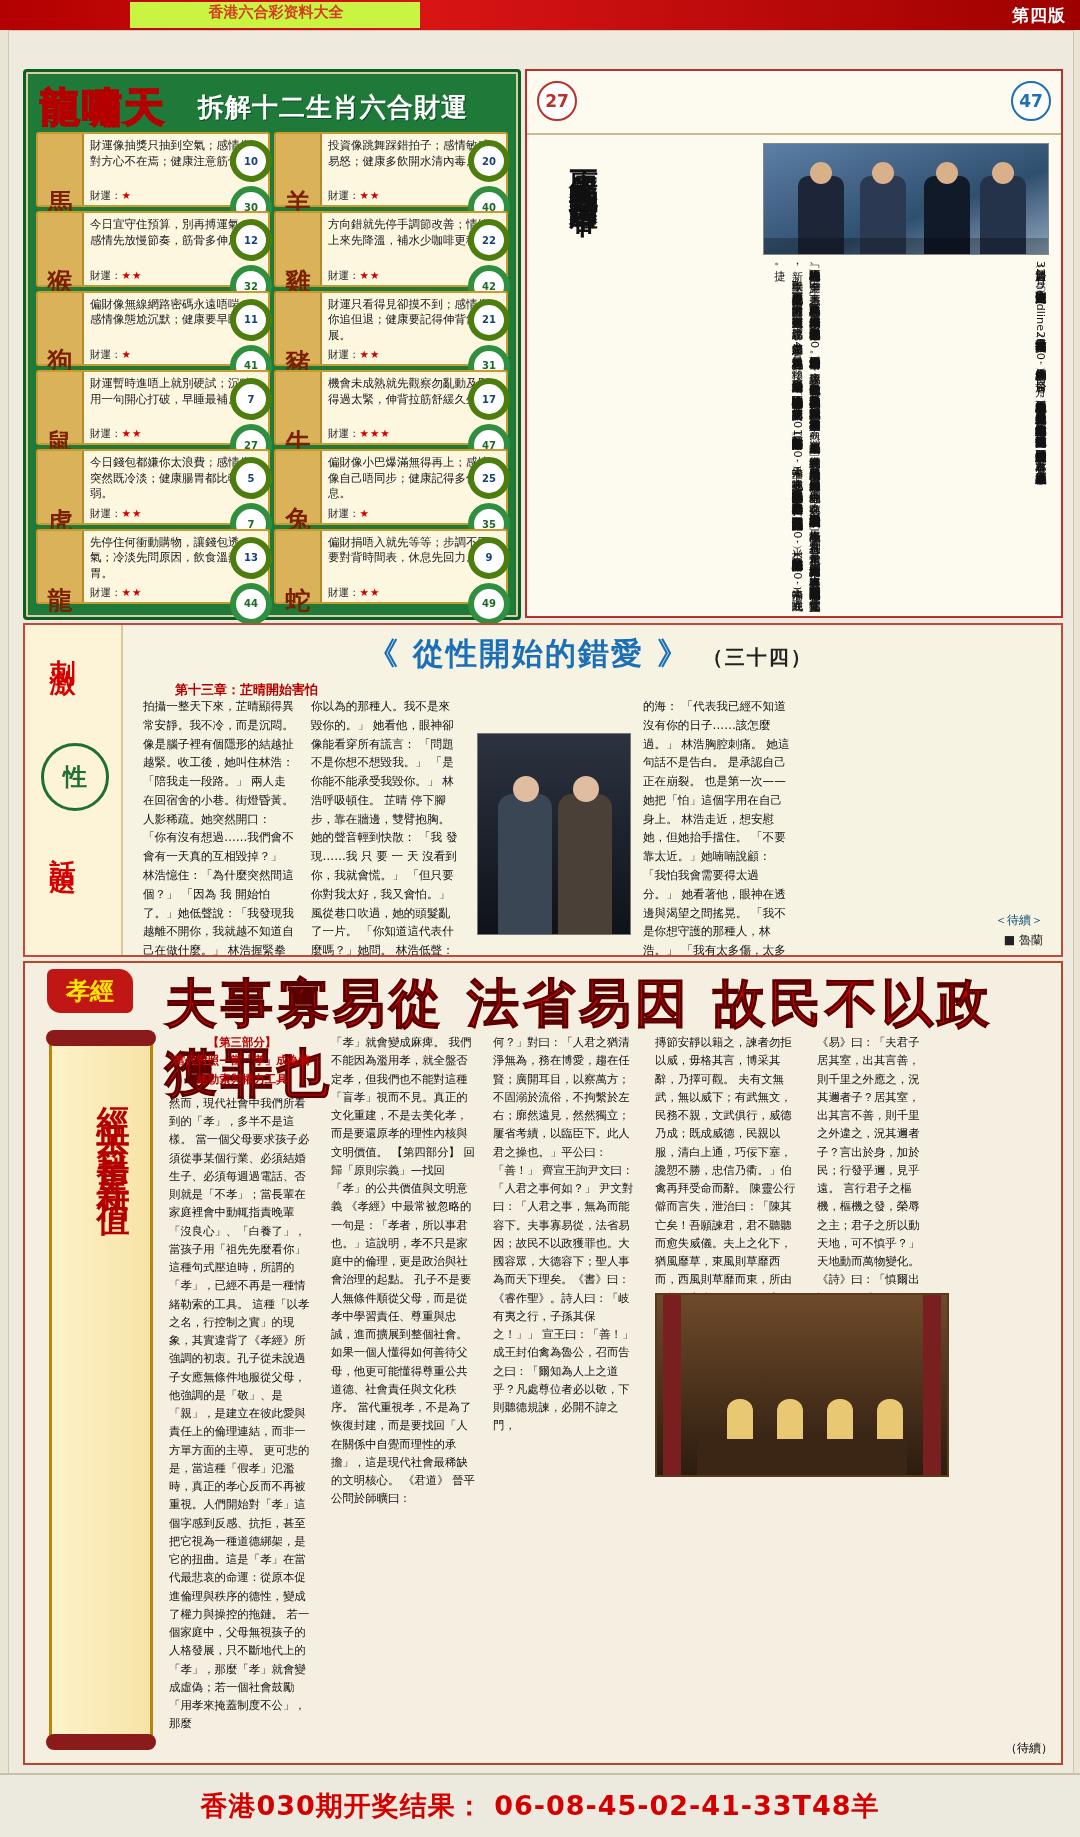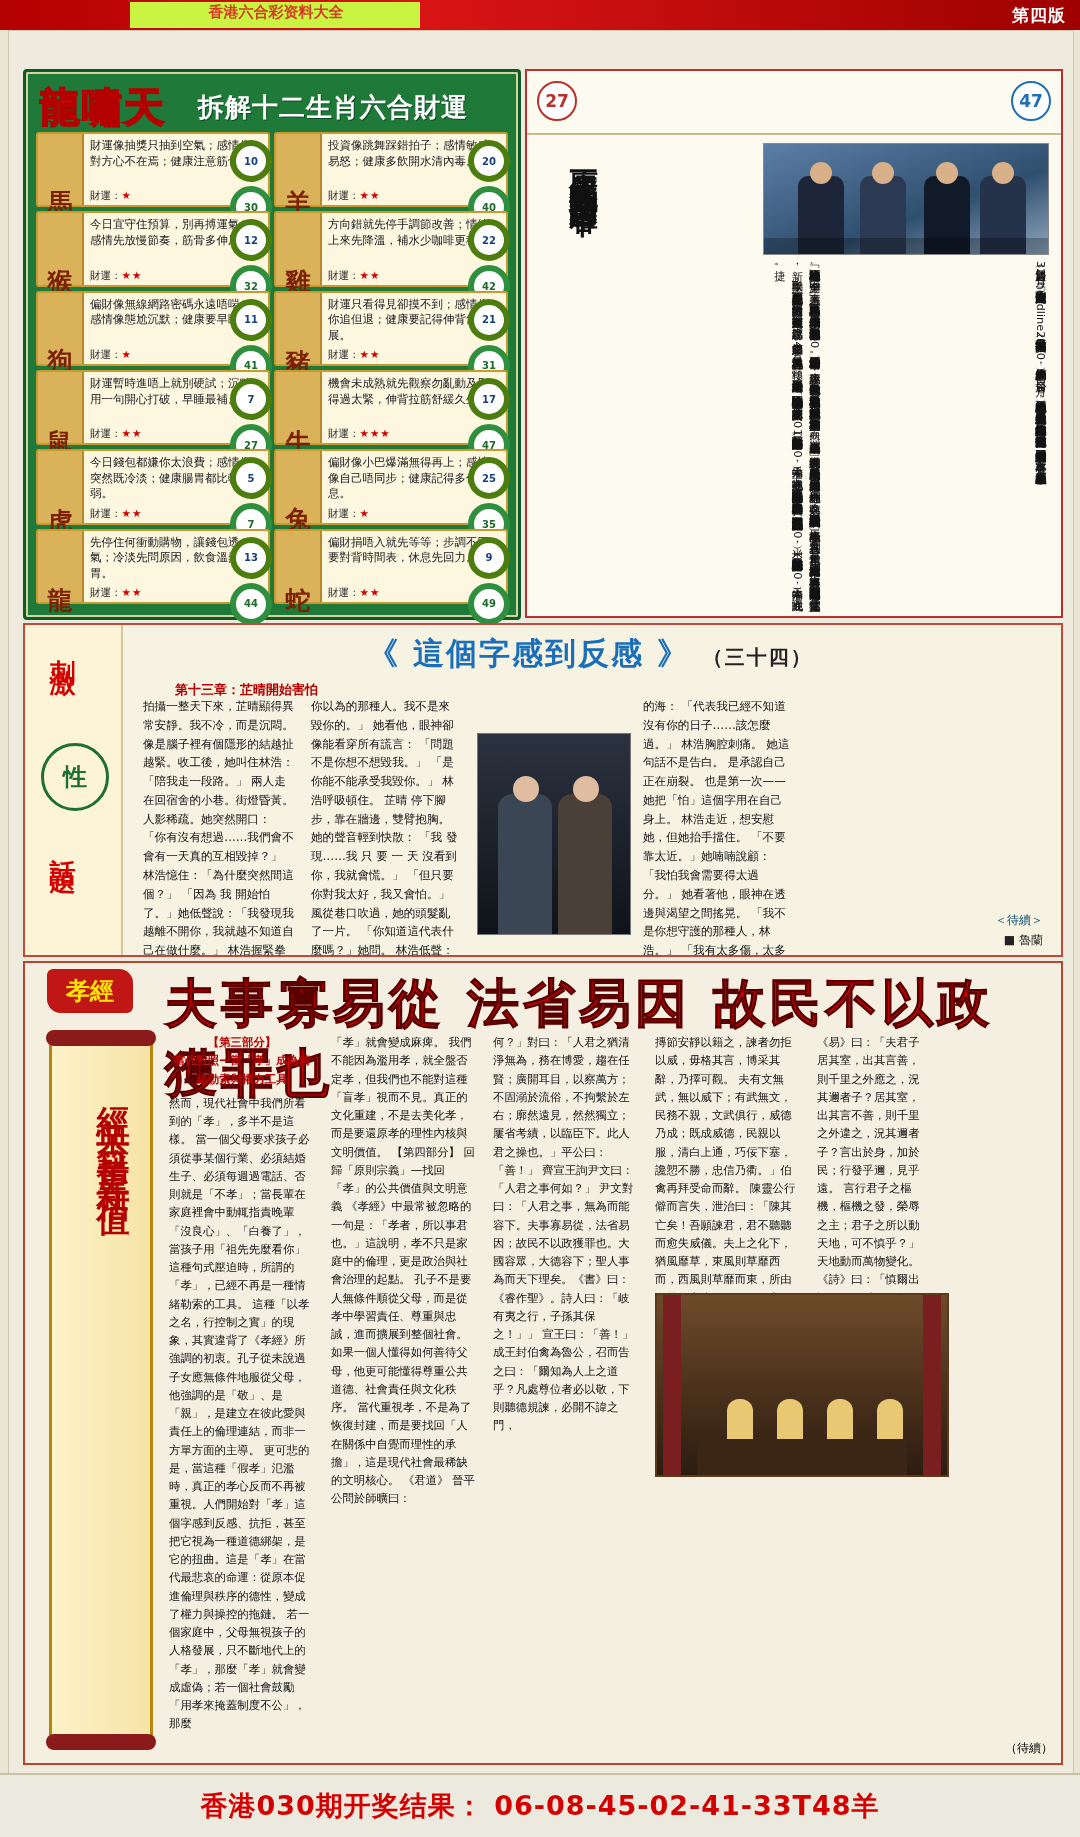--- a/index.html
+++ b/index.html
@@ -347,21 +347,21 @@
       <div class="article">經過今晚先後須「神駒馬鹽」、「穿甲金灣」、「大番薯」、「祥勝將軍」及「翠紅」五勝頭馬後，廖康銘在今季累積四十一場頭馬，比起今晚過「會心靈」在愛爾蘭錦標（1200米）中場添勝馬進腳的吉嘉枪夕萌場頭馬。 廖康銘說：「今晚的賽果也令我難以置信，無疑今次我有多匹參戰馬均具機會，但亦未能預計到可以如此一帆風順。賽前預料確實有望增添頭馬，然而，贏五場也屬喜出望外。」 「我在澳洲從練時，曾取得一日四場的單日最佳成績，但卻是同日在香港和一組場，分別在煙馬地中，在晚之前，我從未能在單一馬場的一次賽馬日中取得四場或以上頭馬的成績。」 「今晚能贏馬上場，實在別具意義，也是相當重要，因我們正全力維護方案枪，經過今次賽事之後，我與他的廄龐關著收等不同的「助進動」未有帶頭，艾元德促這曜立新，採取主動；而馬兒在他將下也交出良好反應，贏得的圖出平方案，之後雕免會有回來期，廖摩銘說。 廖康銘由於3月4日在跑馬地遇了祥勝將賽，接頸，於今日之前未能再增添頭馬。 今晚他憑賽國兒策略的「神駒馬鹽」先披頭纛，在第五話的案乾獎賽（1650米）與游速榮駕下的「翠紅」在第二話的鄉題賽頭賽（1200米）中掄元，完成一晚五捷，「翠紅」除了贏得一百五十九萬多的賽事頭馬獎金外，更為馬主贏取一百五十萬港元的「遞增獎金」。 其後廖康銘再憑「祥勝將軍」在滬钢兩下勝出第四話的大屬花讓賽（1800米），以及憑艾兆禮策騎的「翠紅」在第二話的鄉題賽（1200米）中掄元，完成一晚五捷。</div>
     </div>
 
     <div class="p3">
       <div class="side">
         <div class="vt">刺激</div>
         <div class="stamp">性</div>
         <div class="vt2">話題</div>
       </div>
       <div class="ttl">
-        <span>《 這個字感到反感 》</span>
+        <span>《 從性開始的錯愛 》</span>
         <span class="sub">（三十四）</span>
       </div>
       <div class="chap">第十三章：芷晴開始害怕</div>
       <div class="col c1">拍攝一整天下來，芷晴顯得異常安靜。我不冷，而是沉悶。像是腦子裡有個隱形的結越扯越緊。收工後，她叫住林浩：「陪我走一段路。」 兩人走在回宿舍的小巷。街燈昏黃。人影稀疏。她突然開口： 「你有沒有想過……我們會不會有一天真的互相毀掉？」 林浩憶住：「為什麼突然間這個？」 「因為 我 開始怕了。」她低聲說：「我發現我越離不開你，我就越不知道自己在做什麼。」 林浩握緊拳頭：「芷晴，我不是</div>
       <div class="col c2">你以為的那種人。我不是來毀你的。」 她看他，眼神卻像能看穿所有謊言： 「問題不是你想不想毀我。」 「是你能不能承受我毀你。」 林浩呼吸頓住。 芷晴 停下腳步，靠在牆邊，雙臂抱胸。 她的聲音輕到快散： 「我 發 現……我 只 要 一 天 沒看到你，我就會慌。」 「但只要你對我太好，我又會怕。」 風從巷口吹過，她的頭髮亂了一片。 「你知道這代表什麼嗎？」她問。 林浩低聲：「代表什麼？」 她抬起眼，眼神像暮風雨前</div>
       <div class="img">
         <div class="p pa">
             <div class="head"></div>
           </div>
         <div class="p pb">

